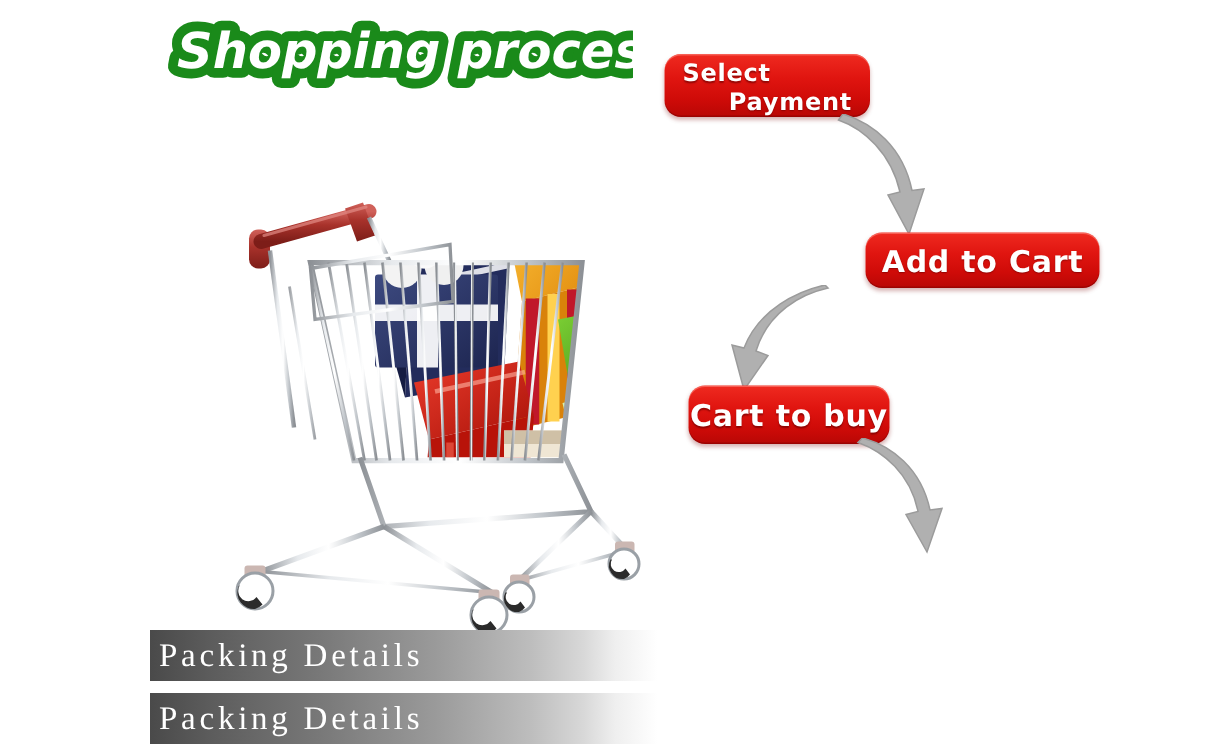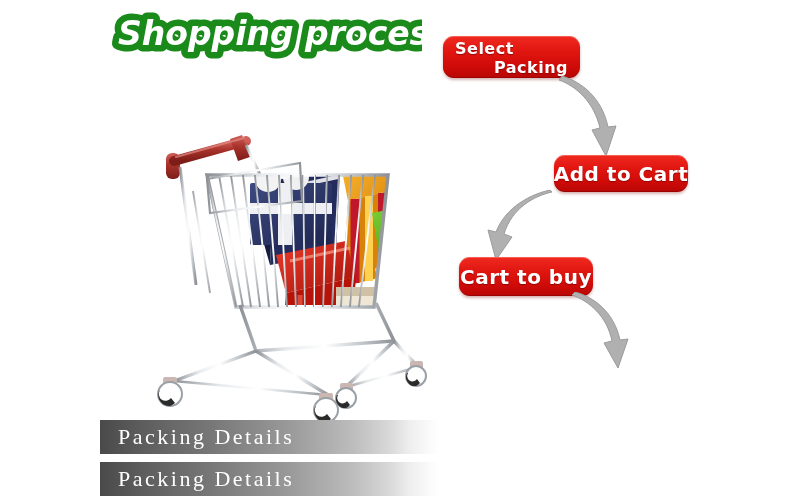--- a/index.html
+++ b/index.html
@@ -67,21 +67,21 @@
 
   
   .flow-box.one-line {
     display: flex;
     align-items: center;
     justify-content: center;
     font-size: 20px;
   }
 
   #box-select   { left: 443px; top: 36px;  width: 137px; height: 42px; }
-  #box-addcart  { left: 554px; top: 155px; width: 134px; height: 37px; }
+  #box-addcart  { left: 577px; top: 155px; width: 156px; height: 37px; }
   #box-clickbuy { left: 459px; top: 257px; width: 134px; height: 39px; }
   #box-confirm  { left: 543px; top: 367px; width: 136px; height: 43px; }
 
   
   .arrow { position: absolute; }
   .arrow svg { display: block; width: 100%; height: 100%; }
   #arrow-1 { left: 556px; top: 76px;  width: 70px;  height: 85px; }
   #arrow-2 { left: 478px; top: 190px; width: 78px;  height: 72px; }
   #arrow-3 { left: 569px; top: 292px; width: 72px;  height: 80px; }
 
@@ -98,21 +98,21 @@
                 #9a9a9a 27%,
                 #bdbdbd 36%,
                 #d8d8d8 41%,
                 #efefef 44%,
                 #ffffff 48%,
                 #ffffff 100%);
     display: flex;
     align-items: center;
   }
   .banner .banner-label {
-    margin-left: 18px;
+    margin-left: 6px;
     color: #ffffff;
     font-family: "Liberation Serif", serif;
     font-size: 22px;
     letter-spacing: 2.5px;
     white-space: nowrap;
   }
   #banner-1 { top: 420px; }
   #banner-2 { top: 462px; }
 </style>
 </head>
@@ -299,21 +299,21 @@
           <rect x="-6" y="0" width="13" height="8" rx="2" fill="#cbb7b2"></rect>
           <circle cx="0" cy="15" r="10" fill="#ffffff" stroke="#9aa0a6" stroke-width="2"></circle>
           <path d="M-9,12 a9,9 0 0 0 9,13 a9,9 0 0 0 4,-3 l-3,-4 a5,5 0 0 1 -9,-6 Z" fill="#2b2b2b"></path>
         </g>
       </g>
     </svg>
   </div>
 
   <div id="box-select" class="flow-box two-line">
     <span class="line line-1">Select</span>
-    <span class="line line-2">Packing</span>
+    <span class="line line-2">Payment</span>
   </div>
 
   <div id="arrow-1" class="arrow">
     <svg viewBox="0 0 70 85" xmlns="http://www.w3.org/2000/svg">
       <path d="M3,4 C20,10 38,26 44,52 L36,54 L50,80 L60,50 L52,51 C46,22 26,6 6,0 Z" fill="#b0b0b0" stroke="#9b9b9b" stroke-width="1"></path>
     </svg>
   </div>
 
   <div id="box-addcart" class="flow-box one-line">
     <span class="line line-1">Add to Cart</span>

